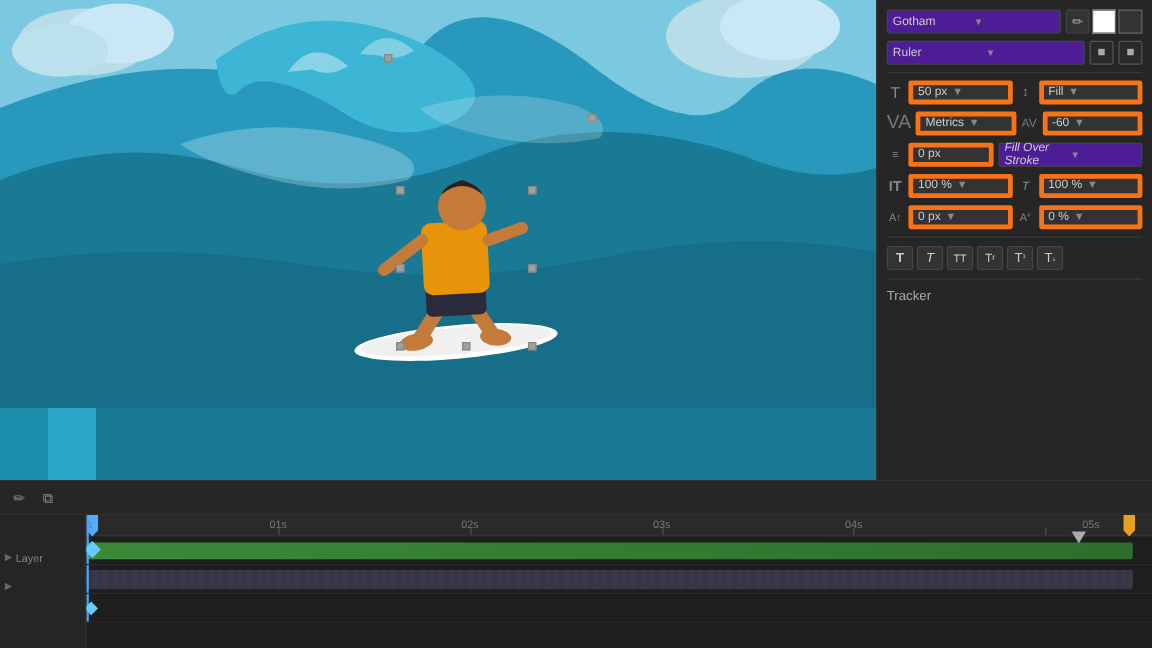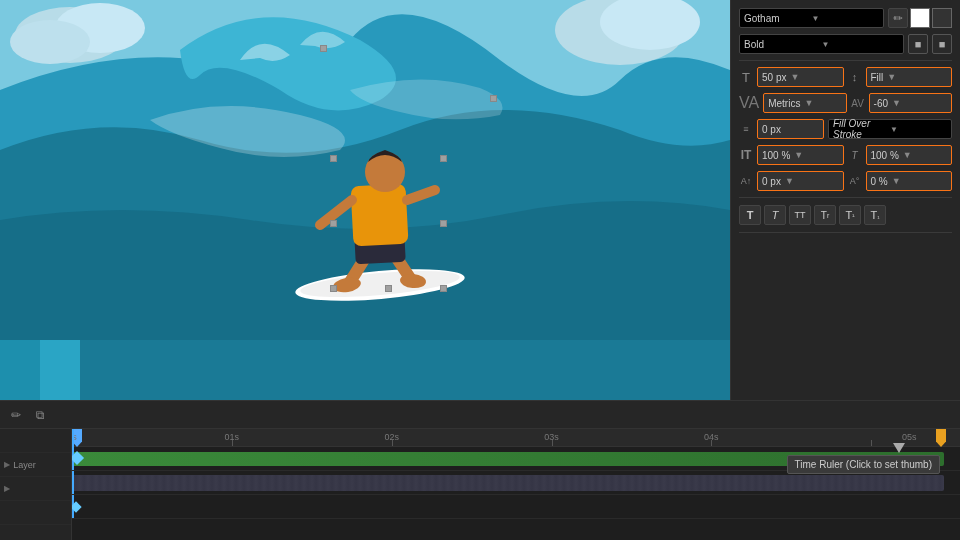--- a/index.html
+++ b/index.html
@@ -112,34 +112,33 @@
 
     .panel-row {
       display: flex;
       align-items: center;
       gap: 4px;
       height: 24px;
     }
 
     .panel-field {
       display: flex;
-      align-items: center;
       background: #333;
-      border: 1px solid #f97316;
+      border: 4px solid #f97316;
       border-radius: 2px;
       height: 20px;
       padding: 0 4px;
       flex: 1;
       gap: 2px;
     }
 
     .panel-dropdown {
       display: flex;
       align-items: center;
-      background: #000000;
+      background: #4c1d95;
       border: 1px solid #444;
       border-radius: 2px;
       height: 20px;
       padding: 0 4px;
       flex: 1;
       cursor: pointer;
       gap: 0;
     }
 
     .panel-dropdown span {
@@ -486,21 +485,21 @@
         </div>
         <div class="pen-icon-area">
           <div class="panel-icon-btn">✏</div>
           <div class="color-swatch-white"></div>
           <div class="color-swatch-black"></div>
         </div>
       </div>
 
       <div class="panel-row">
         <div class="panel-dropdown">
-          <span>Bold</span>
+          <span>Ruler</span>
           <span class="arrow">▼</span>
         </div>
         <div class="panel-icon-btn" style="background:#2a2a2a;border-color:#555;">■</div>
         <div class="panel-icon-btn" style="background:#2a2a2a;border-color:#555;">■</div>
       </div>
 
       <div class="panel-divider"></div>
 
       <div class="panel-row">
         <span class="panel-label" style="font-size:13px;">T</span>
@@ -576,20 +575,21 @@
           </div>
         <div class="text-style-btn" style="font-size:9px;">TT</div>
         <div class="text-style-btn" style="font-size:10px;">T<sub style="font-size:7px;">r</sub></div>
         <div class="text-style-btn">T<sup style="font-size:7px;">¹</sup></div>
         <div class="text-style-btn">T<sub style="font-size:7px;">₁</sub></div>
       </div>
 
       <div class="panel-divider"></div>
 
 
+      <div class="panel-section-label">Tracker</div>
 
     </div>
   </div>
 
   <div class="timeline">
 
     <div class="timeline-toolbar">
       <button class="tl-btn">✏</button>
       <button class="tl-btn">⧉</button>
     </div>
@@ -626,21 +626,20 @@
 
           <div class="ruler-line" style="left:0%;"></div>
           <div class="ruler-line" style="left:18%;"></div>
           <div class="ruler-line" style="left:36%;"></div>
           <div class="ruler-line" style="left:54%;"></div>
           <div class="ruler-line" style="left:72%;"></div>
           <div class="ruler-line" style="left:90%;"></div>
 
           <div class="end-marker"></div>
 
-          <div class="tooltip" style="right:20px;bottom:-28px;">Time Ruler (Click to set thumb)</div>
 
           <div style="position:absolute;top:0;left:0;width:2px;height:18px;background:#4af;"></div>
         </div>
 
         <div class="track-row">
           <div class="track-bar track-bar-green" style="left:0;right:16px;background:linear-gradient(to right,#3a8a3a,#2d6e2d);"></div>
 
           <div style="position:absolute;top:0;left:0;width:2px;height:100%;background:#4af;z-index:5;"></div>
 
           <div style="position:absolute;top:6px;left:0;width:10px;height:10px;background:#6cf;transform:rotate(45deg);z-index:6;"></div>

